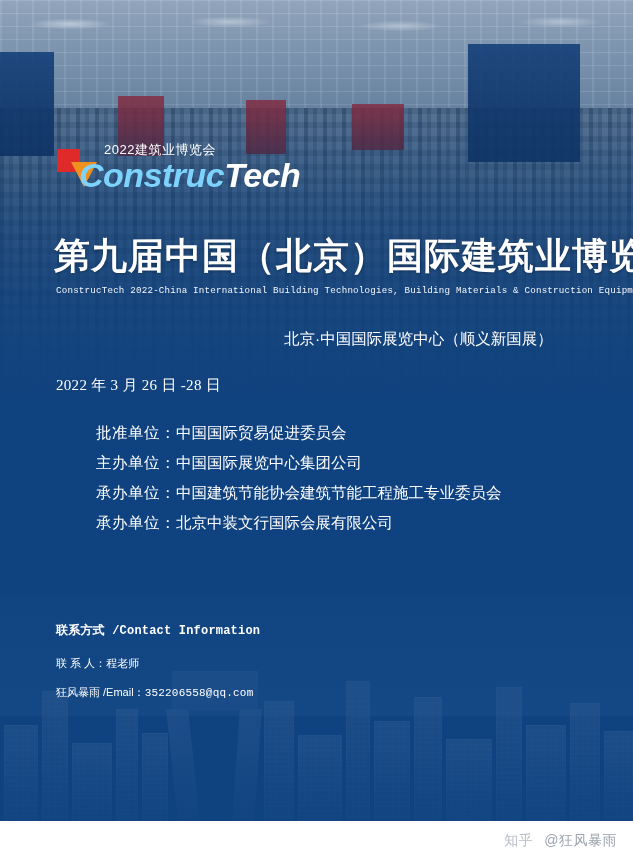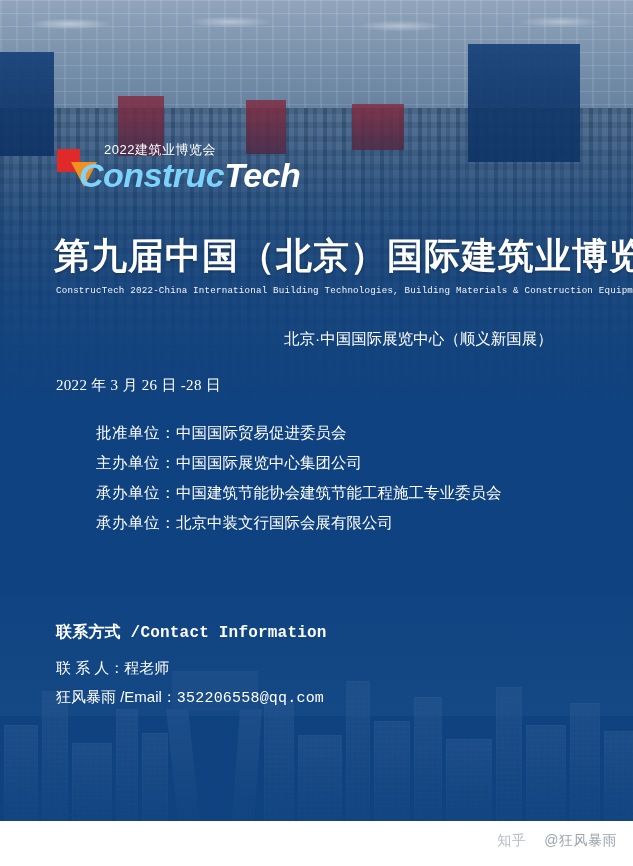--- a/index.html
+++ b/index.html
@@ -140,21 +140,21 @@
     left: 0; top: 821px; width: 633px; height: 45px;
     background: #ffffff;
   }
   .zhihu {
     position: absolute;
     right: 16px; top: 832px;
     font-size: 14px;
     color: #9aa3ad;
     letter-spacing: 0.5px;
   }
-  .zhihu .mark { color: #b4bcc5; margin-right: 18px; }
+  .zhihu .mark { color: #b4bcc5; margin-right: 11px; }
 
   
   .logo {
     position: absolute;
     left: 57px; top: 141px;
     width: 260px; height: 56px;
   }
   .logo-mark {
     position: absolute;
     left: 0; top: 8px;
@@ -249,28 +249,28 @@
   .org-line.indent { padding-left: 84px; }
 
   
   .contact-block {
     position: absolute;
     left: 56px; top: 622px;
     width: 540px;
     color: #ffffff;
   }
   .contact-title {
-    font-size: 16px;
+    font-size: 12px;
     font-weight: bold;
     letter-spacing: 0.5px;
     margin-bottom: 10px;
     white-space: nowrap;
   }
   .contact-line {
-    font-size: 15px;
+    font-size: 11px;
     line-height: 29px;
     white-space: nowrap;
   }
   .mono { font-family: "Liberation Mono", monospace; letter-spacing: 0.2px; }
 </style>
 </head>
 <body>
 
 <div class="poster">
 

